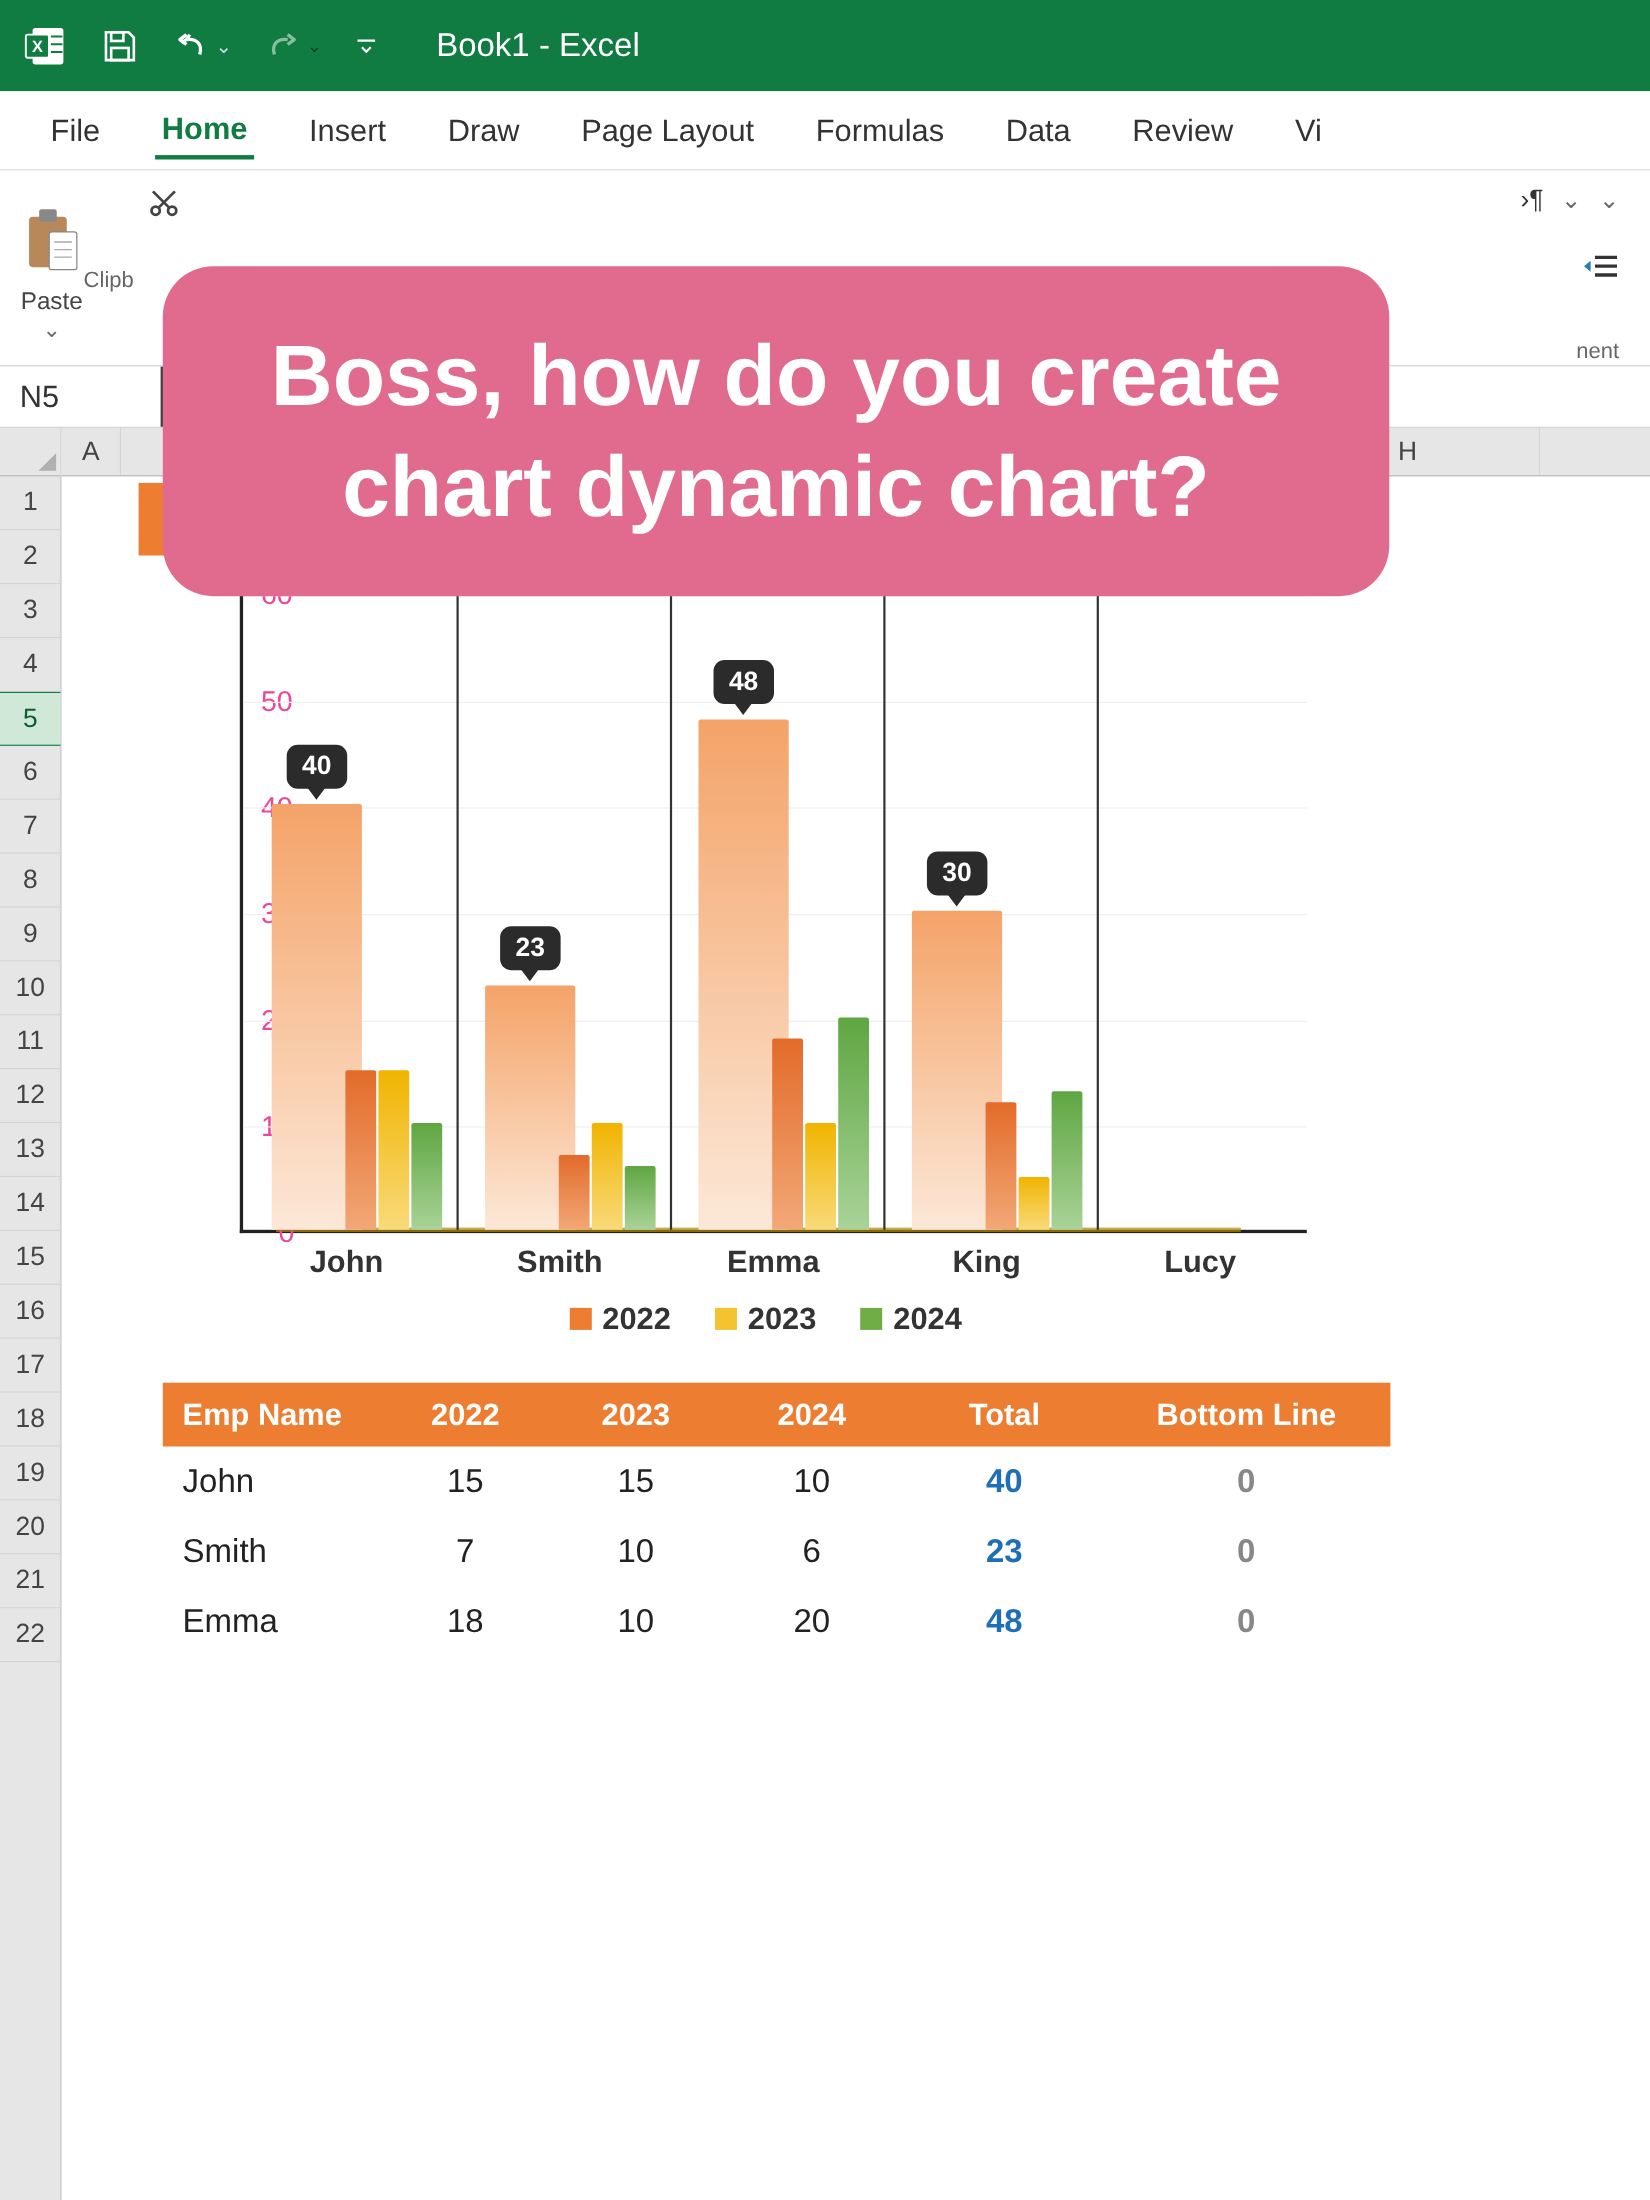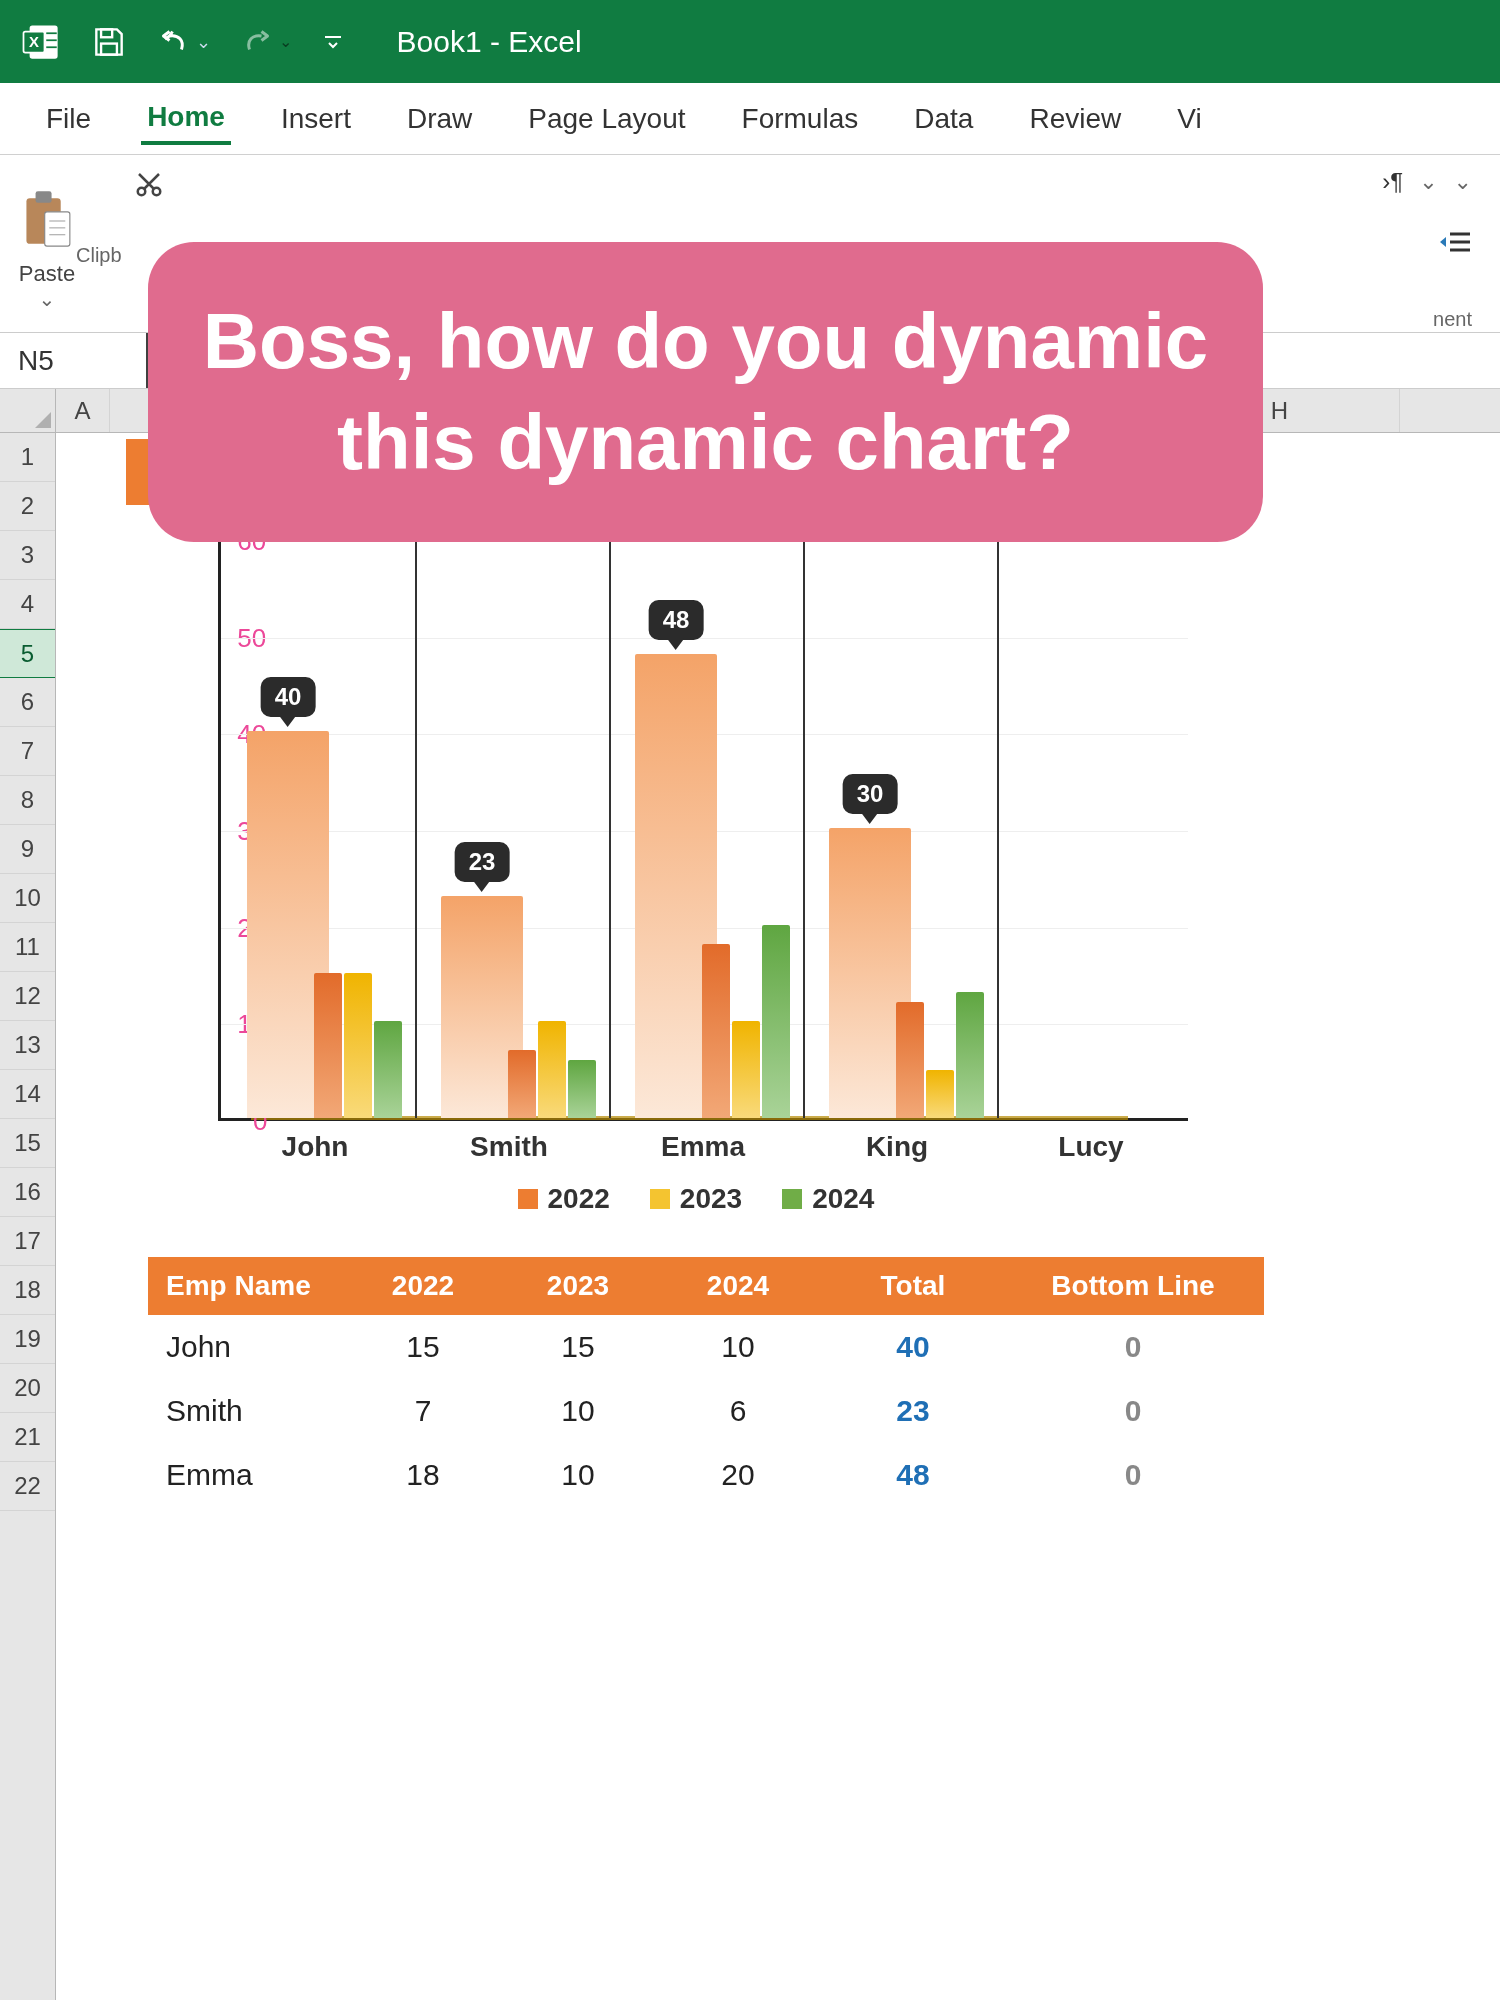--- a/index.html
+++ b/index.html
@@ -198,21 +198,21 @@
             <line x1="12" y1="14" x2="32" y2="14" stroke="#333" stroke-width="3"></line>
             <line x1="12" y1="22" x2="32" y2="22" stroke="#333" stroke-width="3"></line>
           </svg>
       </span>
     </div>
     <span class="group-name">nent</span>
   </div>
 </div>
 
 <div class="overlay-bubble">
-  <div class="txt">Boss, how do you dynamic this dynamic chart?</div>
+  <div class="txt">Boss, how do you create chart dynamic chart?</div>
 </div>
 
 <div class="namebox-row">
   <div class="namebox">N5</div>
 </div>
 
 <div class="grid">
   <div class="row-headers">
     <div class="corner"></div>
     <div id="row-headers-list">

